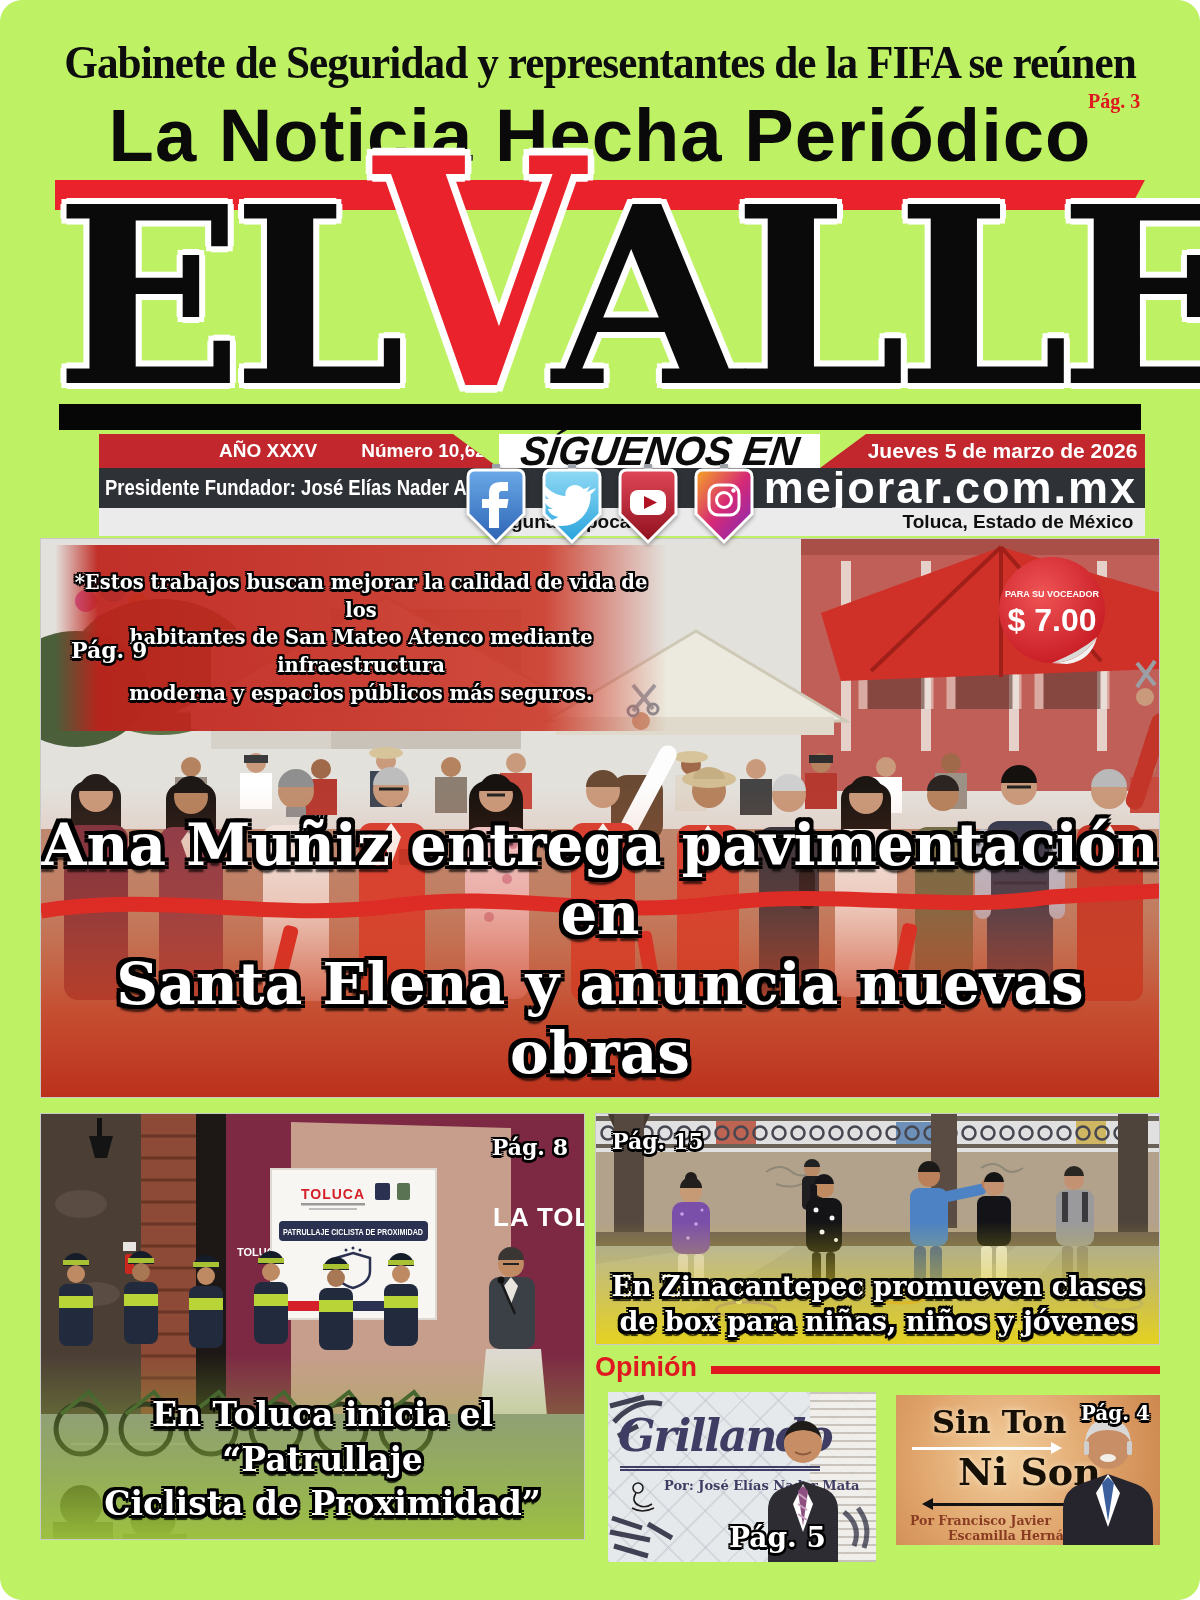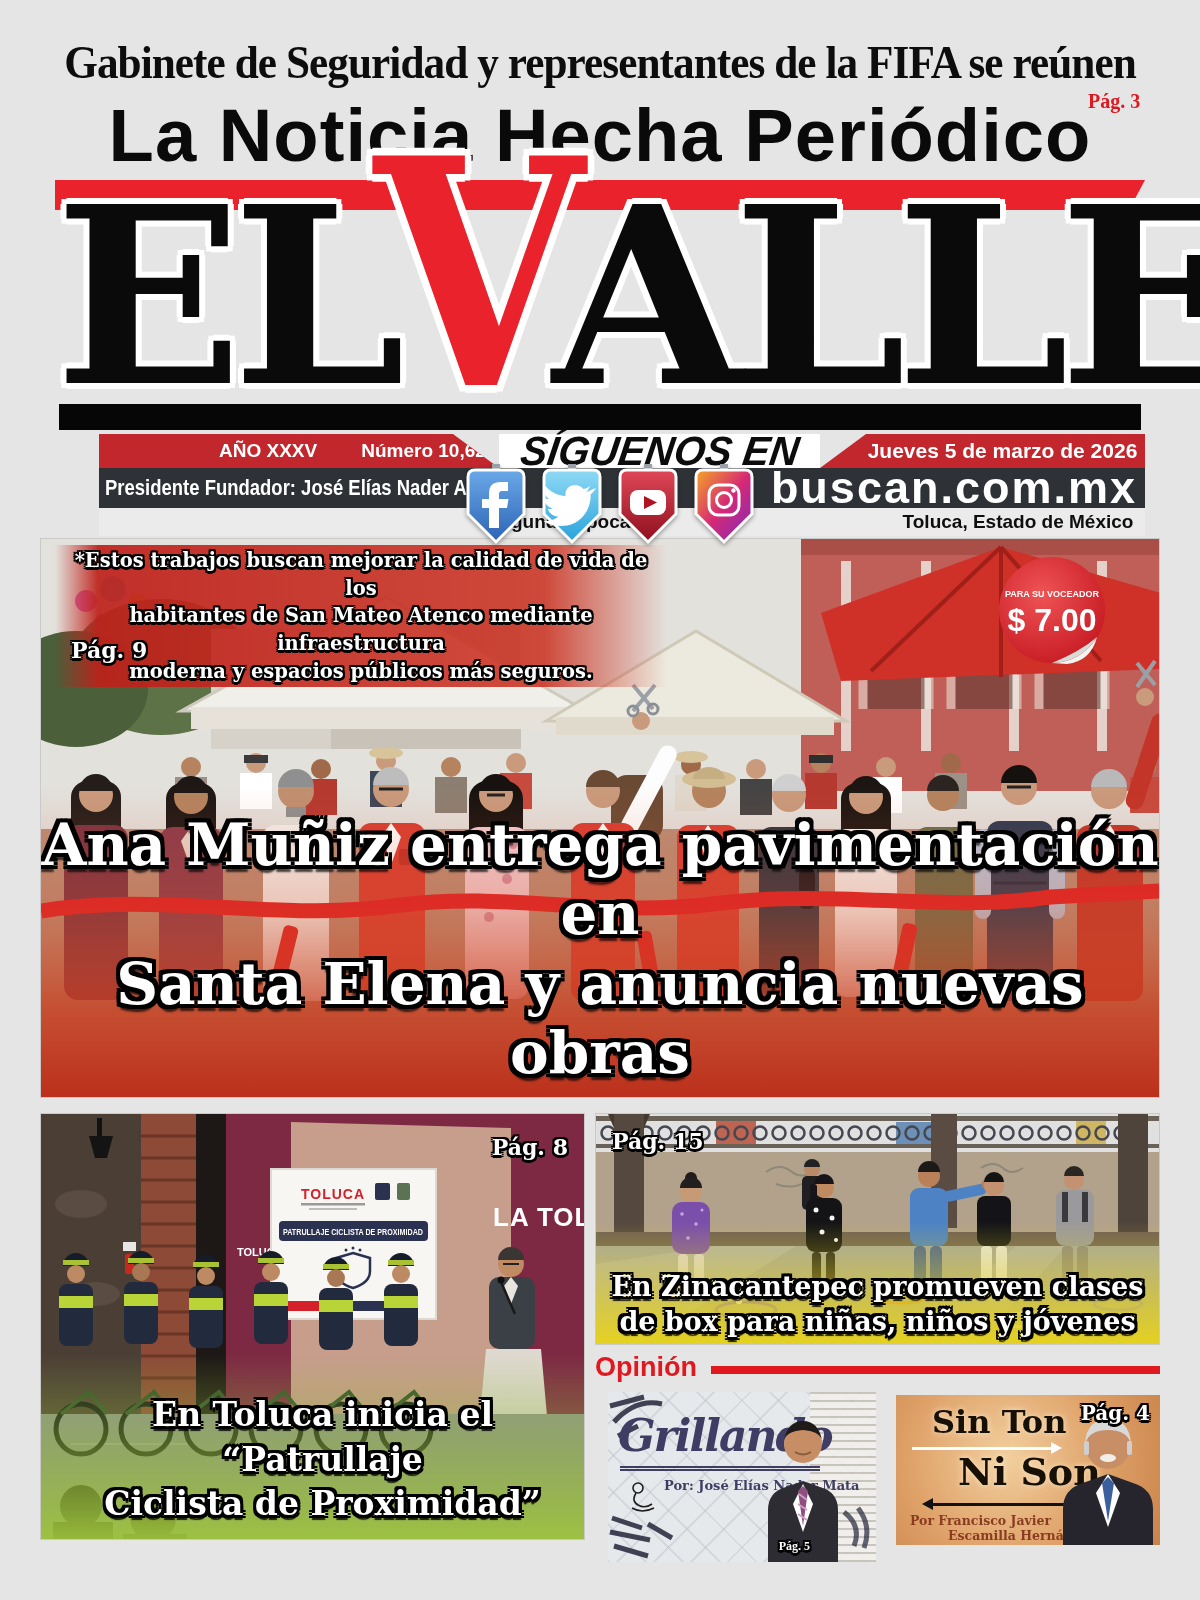--- a/index.html
+++ b/index.html
@@ -1,17 +1,17 @@
 <!DOCTYPE html>
 <html><head>
 <meta charset="utf-8">
 <style>
   * { margin:0; padding:0; box-sizing:border-box; }
   body { background:#ffffff; font-family:"Liberation Sans", sans-serif; }
-  .page { position:relative; width:1200px; height:1600px; background:#e5e5e5; overflow:hidden; }
+  .page { position:relative; width:1200px; height:1600px; background:#bef264; overflow:hidden;border-radius:22px; }
 
   
   .kicker { position:absolute; top:36px; left:0; right:0; text-align:center;
     font-family:"Liberation Serif", serif; font-weight:bold; font-size:46px; color:#0d0d0d;
     transform:scaleX(.94); letter-spacing:-1px; }
   .kicker-page { position:absolute; top:90px; left:1088px; color:#e0181f;
     font-family:"Liberation Serif", serif; font-weight:bold; font-size:20px; }
   .tagline { position:absolute; top:94px; left:0; right:0; text-align:center;
     font-weight:bold; font-size:72px; color:#0a0a0a; letter-spacing:1px; transform:scaleX(1.03) scaleY(1.02); }
 
@@ -55,21 +55,21 @@
     -2px -2px 0 #000,2px -2px 0 #000,-2px 2px 0 #000,2px 2px 0 #000,0 3px 0 #000; }
   .ol3 { color:#fff; text-shadow:-3px 0 0 #000,3px 0 0 #000,0 -3px 0 #000,0 3px 0 #000,
     -3px -3px 0 #000,3px -3px 0 #000,-3px 3px 0 #000,3px 3px 0 #000,0 5px 1px rgba(0,0,0,.85); }
   .ol4 { color:#fff; text-shadow:-4px 0 0 #000,4px 0 0 #000,0 -4px 0 #000,0 4px 0 #000,
     -4px -4px 0 #000,4px -4px 0 #000,-4px 4px 0 #000,4px 4px 0 #000,0 7px 2px rgba(0,0,0,.7); }
 
   
   .photo { position:absolute; border:1px solid #c9c9c9; overflow:hidden; background:#ddd; }
   .lead  { left:40px; top:538px; width:1120px; height:560px; }
   .lead svg.scene, .story svg.scene { position:absolute; inset:0; }
-  .caption-band { position:absolute; top:6px; left:14px; width:612px; padding:2px 10px;
+  .caption-band { position:absolute; top:6px; left:14px; width:612px; padding:24px 10px;
     background:linear-gradient(90deg, rgba(190,32,26,0) 0%, rgba(190,32,26,.92) 7%, rgba(203,52,36,.88) 80%, rgba(203,52,36,0) 100%);
     text-align:center; font-size:19.5px; line-height:1.42; border-radius:3px; }
   .pag { font-size:22px; position:absolute; }
   .lead-pag { top:98px; left:30px; }
   .lead-headline { position:absolute; bottom:8px; left:0; right:0; text-align:center;
     font-size:58px; line-height:1.2; }
   .sticker { position:absolute; top:16px; right:50px; width:114px; height:120px; }
 
   .story-left  { left:40px; top:1113px; width:545px; height:427px; }
   .story-right { left:595px; top:1113px; width:565px; height:232px; }
@@ -88,21 +88,21 @@
   .card-grillando { top:1392px; left:608px; width:268px; height:170px; background-color:#e6e9eb;
     background-image:repeating-linear-gradient(45deg, rgba(185,192,199,.4) 0 2px, transparent 2px 26px),
                      repeating-linear-gradient(-45deg, rgba(185,192,199,.4) 0 2px, transparent 2px 26px); }
   .gr-strip { position:absolute; right:0; top:0; width:66px; height:100%; background:#f3f1ec;
     background-image:repeating-linear-gradient(0deg,#c4bfb4 0 2px, transparent 2px 8px); opacity:.85; }
   .gr-title { position:absolute; top:18px; left:10px; font-family:"DejaVu Serif",serif; font-weight:bold;
     font-size:44px; color:#3f3d63; font-style:italic; letter-spacing:-2px; }
   .gr-rule { position:absolute; top:74px; left:12px; width:200px; height:2px; background:#3f3d63; box-shadow:0 3px 0 #3f3d63; }
   .gr-byline { position:absolute; top:86px; left:56px; font-family:"DejaVu Serif",serif; font-weight:bold;
     font-size:13px; color:#3f3d63; }
-  .gr-pag { bottom:8px; right:66px; font-size:12px;font-family:Liberation Serif, serif; }
+  .gr-pag { bottom:8px; right:50px; font-size:28px; }
   .gr-man { position:absolute; right:28px; bottom:0; }
   .gr-doodle { position:absolute; left:18px; top:88px; }
   .gr-ink { position:absolute; inset:0; pointer-events:none; }
 
   .card-sinton { top:1395px; left:896px; width:264px; height:150px;
     background:radial-gradient(circle at 42% 42%, #f2cf9e 0%, #dfa269 55%, #c9834a 100%); }
   .st-t1 { position:absolute; top:8px; left:14px; font-family:"DejaVu Serif",serif; font-weight:bold;
     font-size:32px; color:#171006; text-shadow:0 0 6px rgba(255,240,210,.9);margin-left:22px; }
   .st-arrow-r { position:absolute; top:52px; left:16px; width:140px; height:3px; background:#fff; }
   .st-arrow-r::after { content:""; position:absolute; right:-10px; top:-5px;
@@ -142,21 +142,21 @@
       </div>
       <div class="ib-mid">
         <span class="siguenos">SÍGUENOS EN</span>
       </div>
       <div class="ib-right">
         <span>Jueves 5 de marzo de 2026</span>
       </div>
     </div>
     <div class="ib-row2">
       <span class="founder">Presidente Fundador: José Elías Nader Achkar</span>
-      <span class="website">buscan.com.mx</span>
+      <span class="website">mejorar.com.mx</span>
     </div>
     <div class="ib-row3">
       <span class="epoch">Segunda Época</span>
       <span class="location">Toluca, Estado de México</span>
     </div>
     <div class="social">
       <svg width="66" height="82" viewBox="0 0 66 82">
         <defs>
             <linearGradient id="gfb" x1="0" y1="0" x2="0" y2="1">
               <stop offset="0" stop-color="#6aa9e8"></stop>

